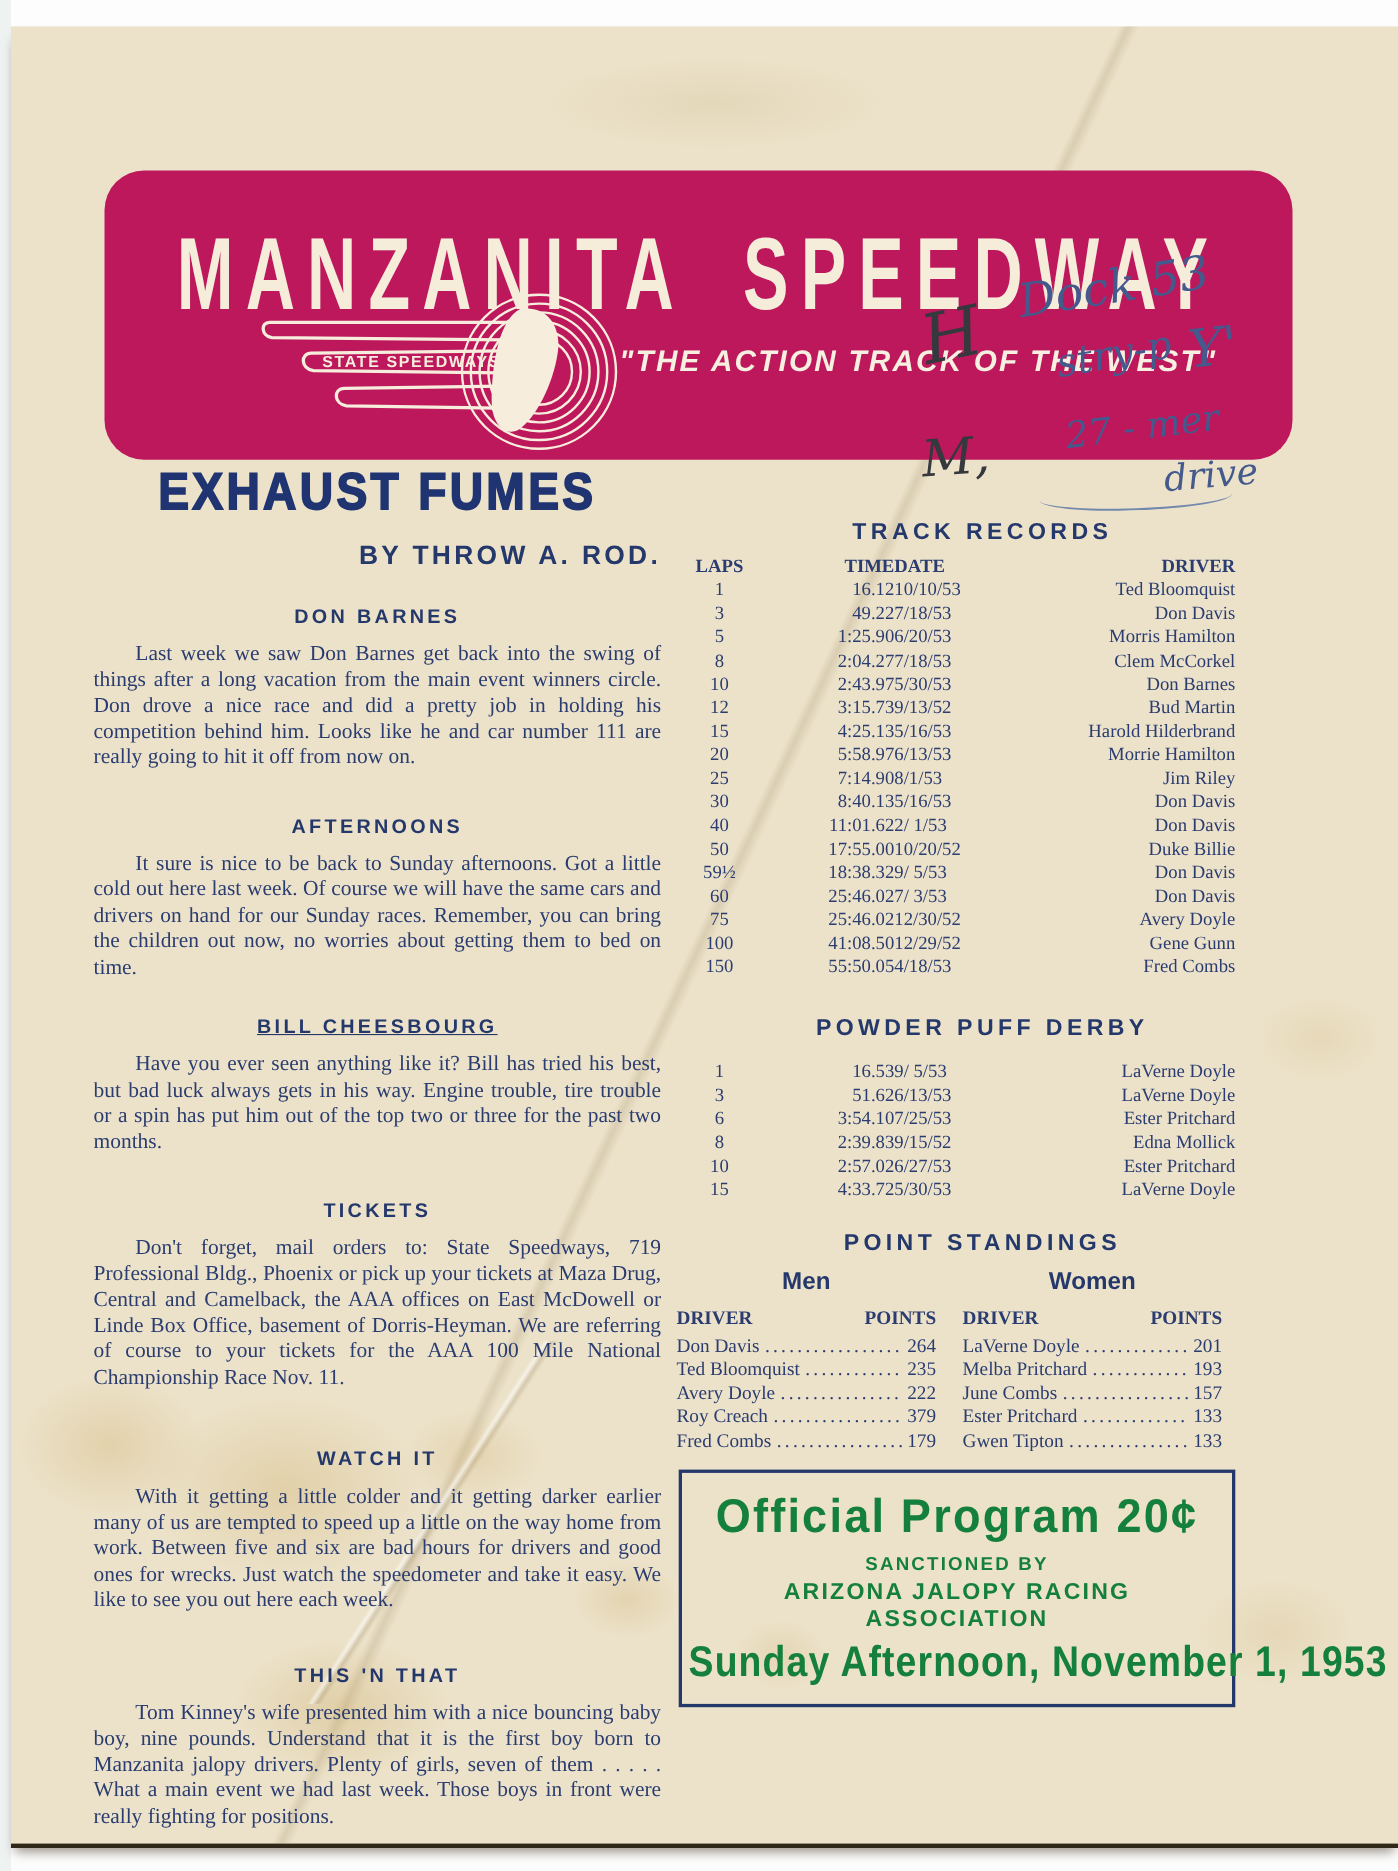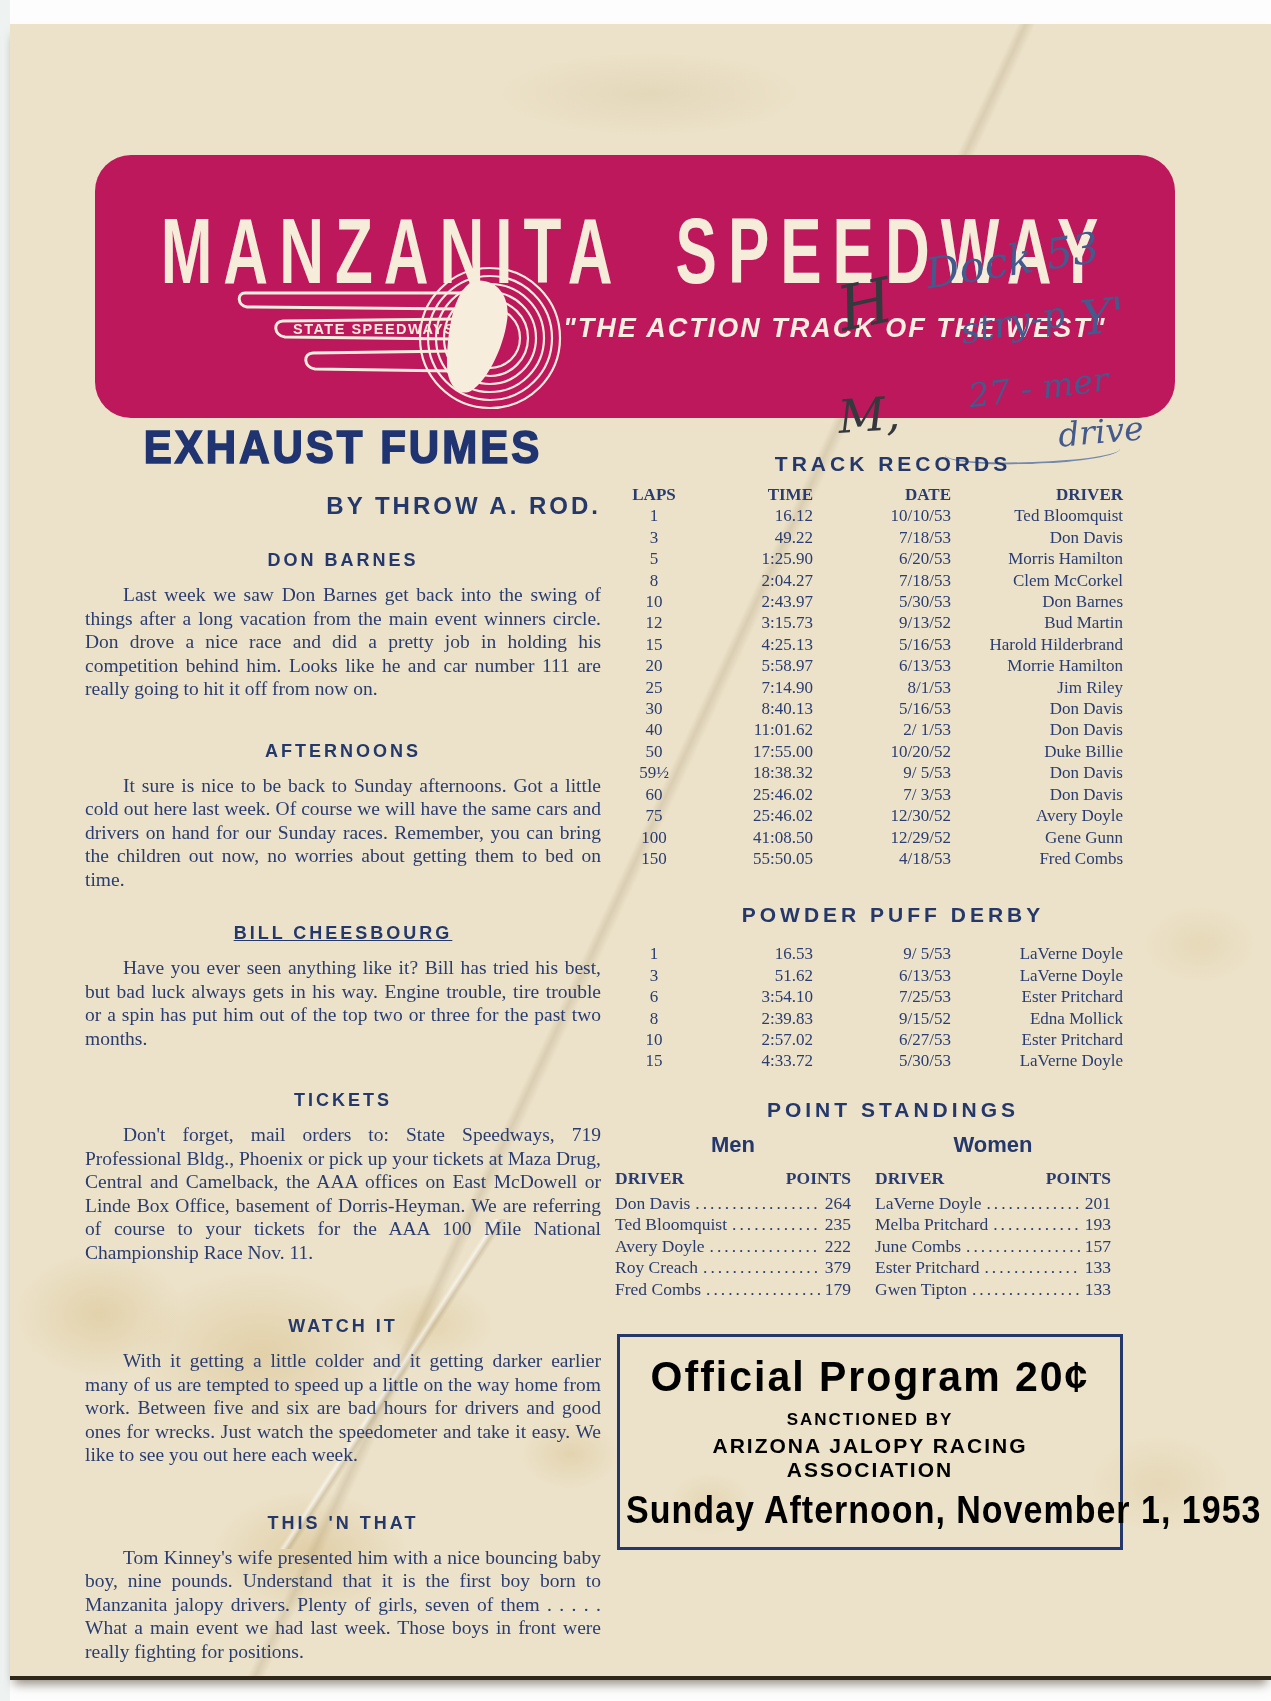--- a/index.html
+++ b/index.html
@@ -74,51 +74,51 @@
   .section-head{
     text-align:center;font-weight:bold;font-size:18px;letter-spacing:3px;color:#24386b;
     margin-top:30px;margin-bottom:12px;
   }
   .section-body{
     font-family:"Liberation Serif",serif;font-size:19.5px;line-height:23.5px;
     color:#2a3c70;text-align:justify;text-indent:38px;margin:0;
   }
 
   
-  .col-right{position:absolute;left:615px;top:452px;width:556px;}
+  .col-right{position:absolute;left:615px;top:472px;width:556px;}
   .tbl-title{
     text-align:center;font-weight:bold;font-size:21px;letter-spacing:4px;color:#24386b;
     margin-bottom:8px;
   }
   .rec-grid{
     display:grid;grid-template-columns:78px 120px 138px 172px;
     width:508px;font-family:"Liberation Serif",serif;font-size:17px;line-height:21.4px;color:#2a3c70;
   }
   .rec-grid .c-laps{text-align:center;}
   .rec-grid .c-time{text-align:right;white-space:pre;}
-  .rec-grid .c-date{text-align:right;white-space:pre;}
+  .rec-grid .c-date{text-align:left;white-space:pre;}
   .rec-grid .c-driver{text-align:right;white-space:pre;}
   .rec-grid .hdr{font-weight:bold;}
 
   .pp-block{margin-top:34px;}
   .ps-block{margin-top:26px;}
   .ps-cols{display:flex;gap:24px;margin-top:10px;}
   .ps-col{width:236px;}
   .ps-gender{text-align:center;font-weight:bold;font-size:22px;color:#24386b;margin-bottom:10px;}
   .ps-hdr{display:flex;justify-content:space-between;font-family:"Liberation Serif",serif;
     font-weight:bold;font-size:17.5px;color:#2a3c70;margin-bottom:4px;}
   .ps-row{display:flex;align-items:baseline;font-family:"Liberation Serif",serif;
     font-size:17.5px;line-height:21.5px;color:#2a3c70;}
   .ps-row .dots{flex:1;overflow:hidden;white-space:nowrap;letter-spacing:3px;margin:0 5px;}
   .ps-row .pts{font-weight:normal;}
 
   
   .program-box{
-    margin-top:34px;margin-left:2px;width:488px;border:3px solid #24386b;
-    text-align:center;padding:16px 6px 18px 6px;color:#000000;
+    margin-top:16px;margin-left:2px;width:488px;border:3px solid #24386b;
+    text-align:center;padding:16px 6px 18px 6px;color:#15803d;
   }
   .pb-line1{font-weight:bold;font-size:41px;letter-spacing:2px;transform:scaleY(1.05);}
   .pb-line2{font-weight:bold;font-size:17px;letter-spacing:2px;margin-top:10px;}
   .pb-line3{font-weight:bold;font-size:21px;letter-spacing:2px;margin-top:4px;}
   .pb-line4{font-weight:bold;font-size:34px;letter-spacing:1px;margin-top:8px;transform:scaleY(1.15);white-space:nowrap;}
 </style>
 </head>
 <body>
 
 <div class="scan-edge"></div>

